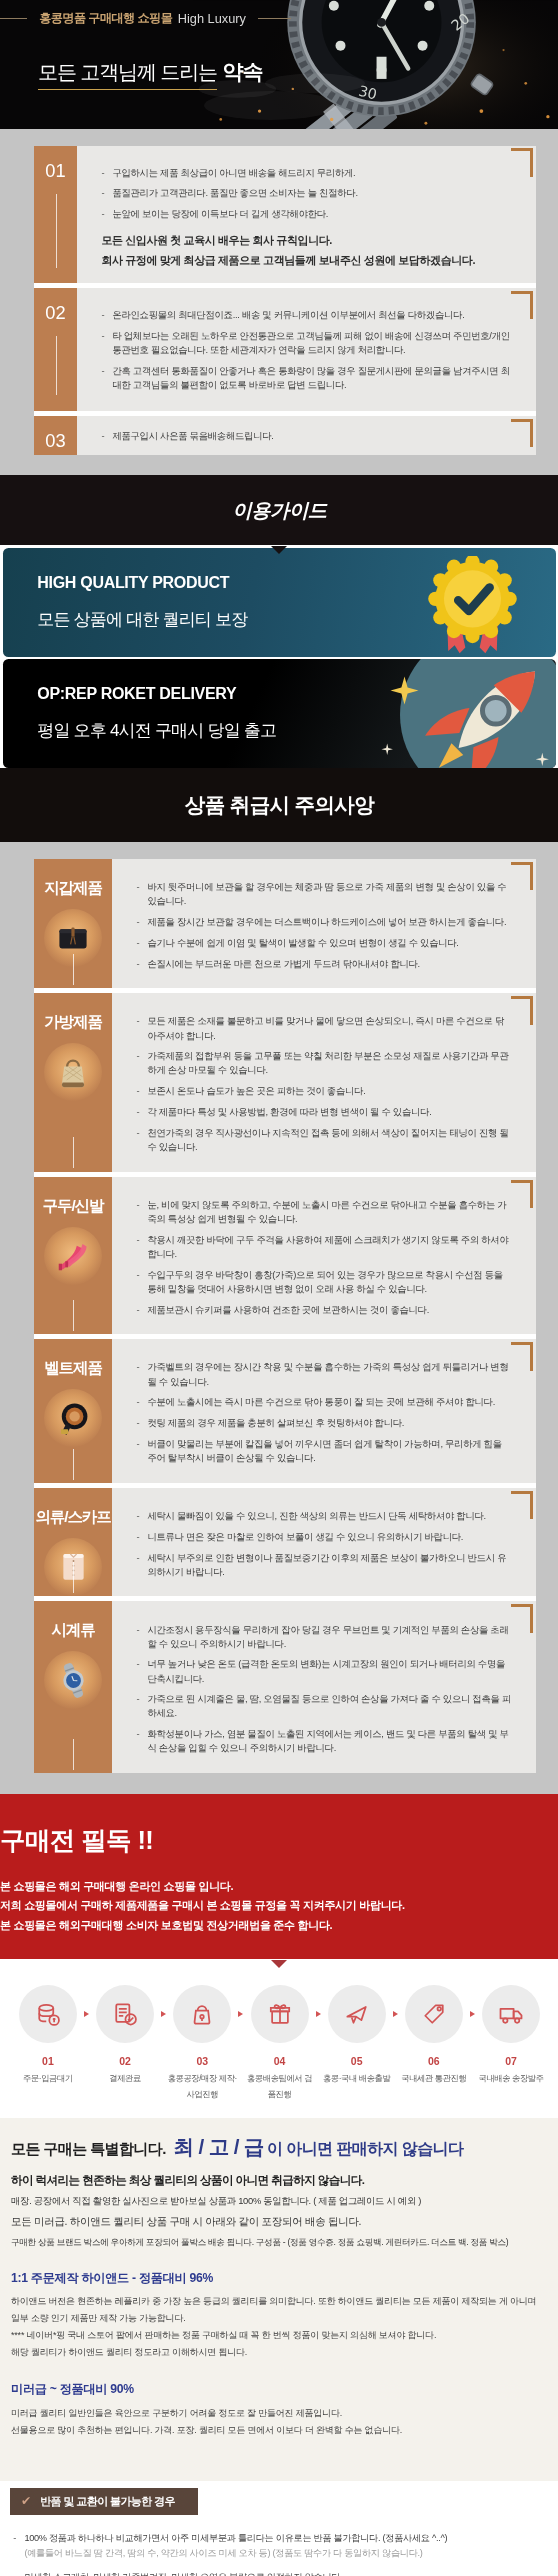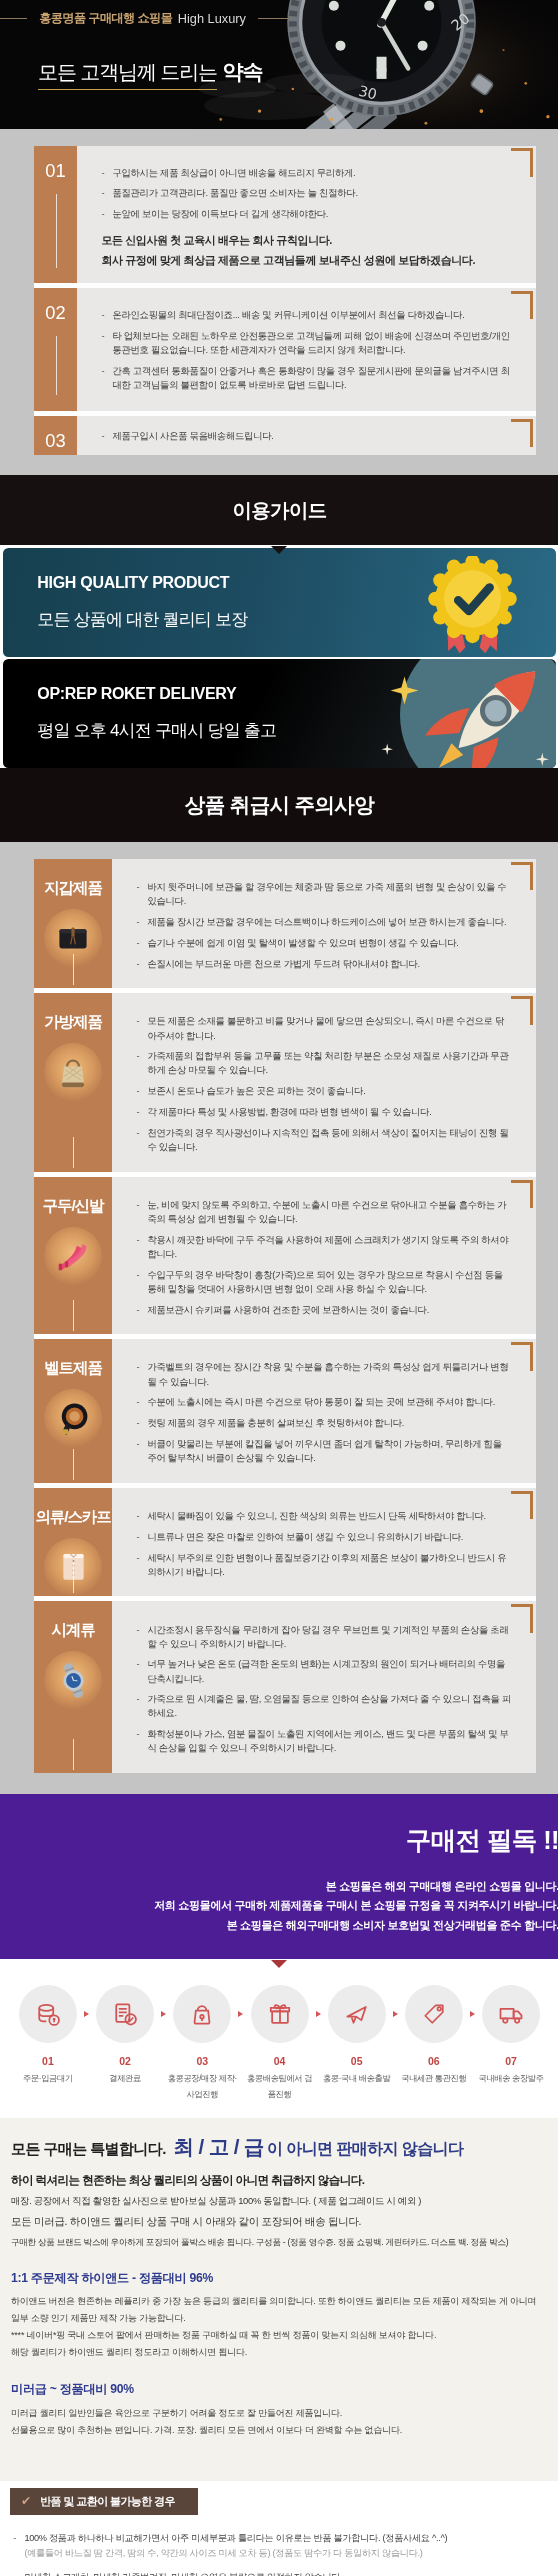--- a/index.html
+++ b/index.html
@@ -26,21 +26,21 @@
   .p-num .vline{position:absolute;left:50%;top:48px;bottom:15.5px;width:0.6px;background:rgba(255,255,255,.75);}
   .p-body{flex:1;background:#e9e8e6;padding:13.3px 24.4px 12.2px 24.4px;position:relative;}
   .p-body::after{content:"";position:absolute;top:2.8px;right:2.8px;width:19px;height:25.5px;border-top:3.9px solid #b5793f;border-right:3.9px solid #b5793f;}
   .bullet{position:relative;padding-left:11px;margin:6.7px 0;font-size:9.4px;line-height:1.5;color:#3a3a3a;letter-spacing:-0.3px;}
   .bullet::before{content:"-";position:absolute;left:0;top:0;color:#555;}
   .p-footer{font-size:11px;font-weight:bold;color:#2d2d2d;letter-spacing:-0.4px;margin:10px 0 0 0;line-height:1.8;}
   .p-card.small .p-body{display:flex;align-items:center;}
   .p-card.small .bullet{margin:0;}
 
   
-  .guide-title{position:relative;height:70px;background:#161011;display:flex;align-items:center;justify-content:center;color:#fff;font-size:19.4px;font-weight:bold;letter-spacing:-0.6px;}
+  .guide-title{position:relative;height:70px;background:#161011;display:flex;align-items:center;justify-content:center;color:#fff;font-size:19.4px;font-weight:bold;letter-spacing:-0.6px;font-style:italic;}
   .guide-title::after{content:"";position:absolute;left:50%;bottom:-8.3px;margin-left:-8.3px;border:8.3px solid transparent;border-top-color:#161011;border-bottom:0;z-index:3;}
   .g-card{position:relative;height:109px;margin:2.8px 3.3px 0 3.3px;border-radius:5.5px;overflow:hidden;color:#fff;}
   .g-card.teal{background:linear-gradient(100deg,#16404f 0%,#1d4c62 45%,#2a6a85 100%);}
   .g-card.rocket{background:linear-gradient(115deg,#000000 45%,#14181a 75%,#1d2326 100%);margin-top:2.2px;}
   .g-title{position:absolute;left:34px;top:25.5px;font-size:16px;font-weight:bold;letter-spacing:-0.3px;}
   .g-sub{position:absolute;left:34px;top:60px;font-size:17px;letter-spacing:-0.8px;}
   .medal{position:absolute;right:37px;top:7.8px;}
   .rocket-circle{position:absolute;right:-16.6px;top:-30.5px;width:172px;height:172px;border-radius:50%;background:#4b7380;}
   .spark{position:absolute;}
 
@@ -49,21 +49,21 @@
   .gray-wrap2{background:#c4c4c4;padding:16.6px 0 21px 0;}
   .c-card{display:flex;margin:0 23px 0 34px;position:relative;}
   .c-label-col{width:78px;background:#bc7e50;flex:none;text-align:center;position:relative;padding-top:19px;}
   .c-label{color:#fff;font-size:15.5px;font-weight:bold;letter-spacing:-1.1px;}
   .c-img{margin:10px auto 0 auto;width:58px;height:58px;border-radius:50%;background:radial-gradient(circle at 50% 45%,#f0bc7e 0%,#d79a5f 45%,rgba(188,126,80,0) 75%);display:flex;align-items:center;justify-content:center;}
   .c-label-col .vline{position:absolute;left:50%;bottom:3.3px;height:31px;width:0.6px;background:rgba(255,255,255,.75);}
   .c-body{flex:1;background:#e9e8e6;padding:14.4px 24.4px 11px 24.4px;position:relative;}
   .c-body::after{content:"";position:absolute;top:2.8px;right:2.8px;width:19px;height:25.5px;border-top:3.9px solid #b5793f;border-right:3.9px solid #b5793f;}
 
   
-  .prepurchase{position:relative;background:#4c1d95;color:#fff;text-align:right;padding:29px 0 24.4px 0;}
+  .prepurchase{position:relative;background:#b91c1c;color:#fff;text-align:left;padding:29px 0 24.4px 0;}
   .prepurchase::after{content:"";position:absolute;left:50%;bottom:-8.3px;margin-left:-8.3px;border:8.3px solid transparent;border-top-color:#a83639;border-bottom:0;z-index:3;}
   .pp-title{font-size:25.5px;font-weight:bold;letter-spacing:-0.6px;margin-bottom:19px;}
   .pp-line{font-size:11px;font-weight:bold;line-height:1.75;letter-spacing:-0.3px;}
 
   
   .process{background:#ffffff;padding:25.5px 0 15.5px 0;display:flex;justify-content:center;align-items:flex-start;}
   .step{width:70px;text-align:center;}
   .step-circle{width:58px;height:58px;margin:0 auto;border-radius:50%;background:#ececec;display:flex;align-items:center;justify-content:center;}
   .step-num{margin-top:12.2px;color:#c24444;font-size:10.5px;font-weight:bold;}
   .step-label{margin-top:4.4px;font-size:8.3px;color:#5a5a5a;line-height:1.9;letter-spacing:-0.4px;}

